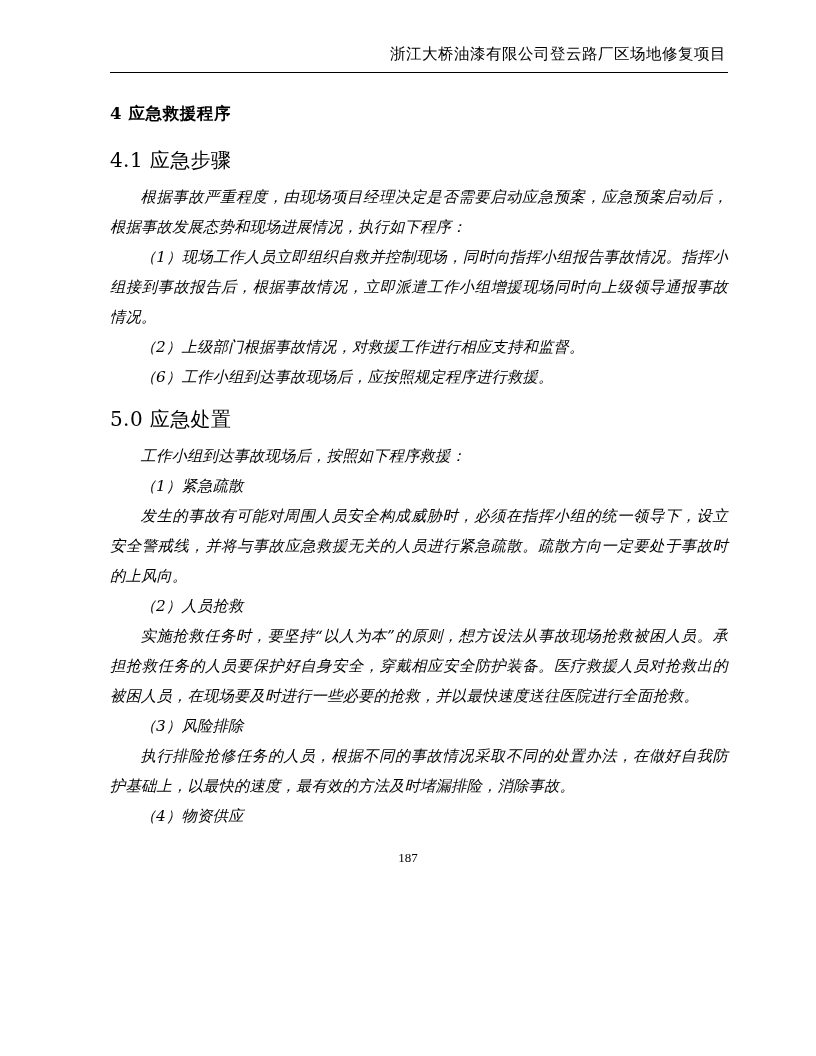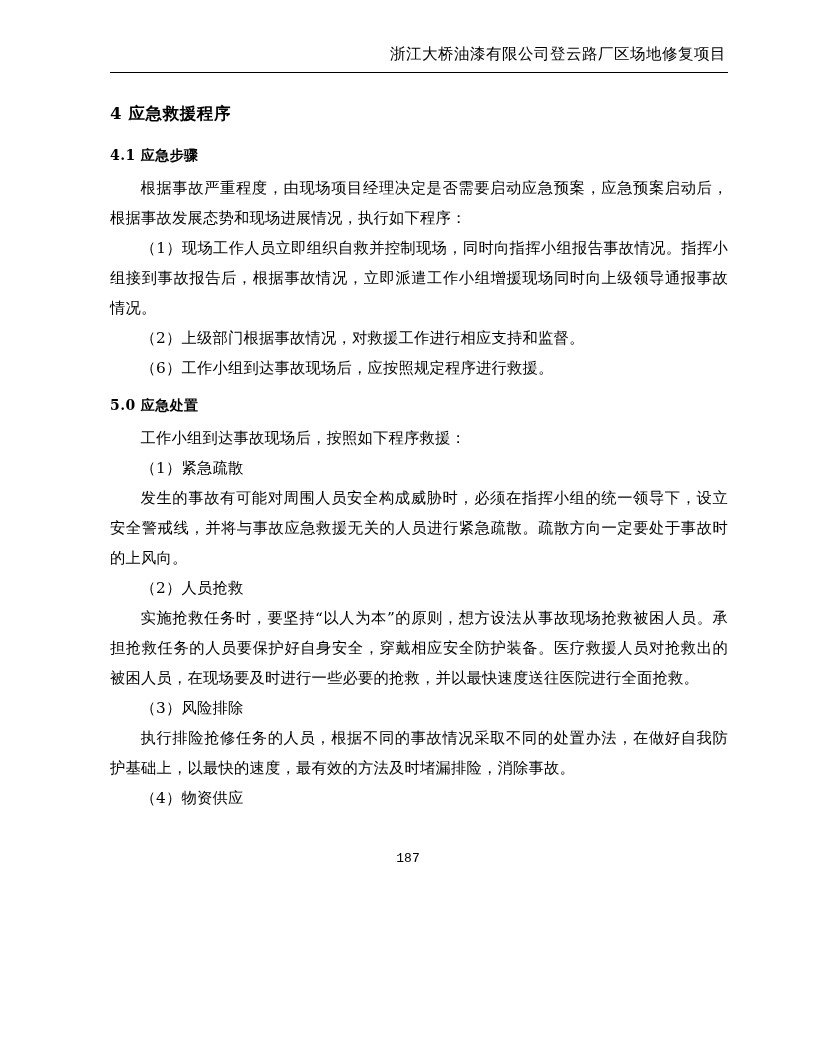--- a/index.html
+++ b/index.html
@@ -33,44 +33,45 @@
     border-top: 1px solid #000;
     margin: 0 0 30px 0;
   }
   h1.sec {
     font-size: 16.5px;
     font-weight: bold;
     margin: 0 0 22px 0;
     letter-spacing: 0.6px;
   }
   h2.sub {
-    font-size: 14px;
-    font-weight: bold;
+    font-size: 20px;
+    font-weight: normal;
     margin: 14px 0 8px 0;
     letter-spacing: 0.4px;
   }
   p.body {
     font-size: 15.3px;
     line-height: 30px;
     margin: 0;
     text-align: justify;
     text-justify: inter-ideograph;
     letter-spacing: 0.2px;
+    font-style: italic;
   }
   p.indent {
     text-indent: 2em;
   }
   .pagenum {
     position: absolute;
     left: 0;
     right: 0;
     bottom: 46px;
     text-align: center;
     font-size: 13px;
-    font-family: Liberation Mono, monospace;
+    font-family: Liberation Serif, serif;
   }
 </style>
 </head>
 <body>
 
 <div class="page">
 
   <div class="header">浙江大桥油漆有限公司登云路厂区场地修复项目</div>
   <hr class="header-rule">
 

